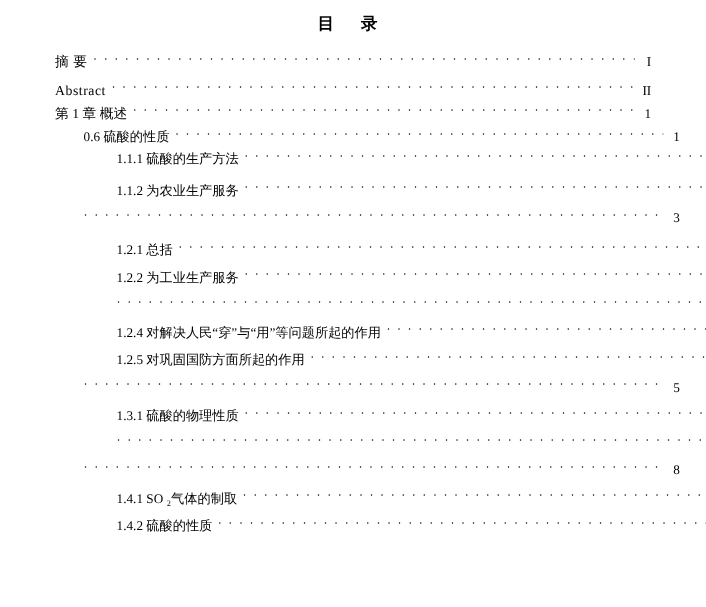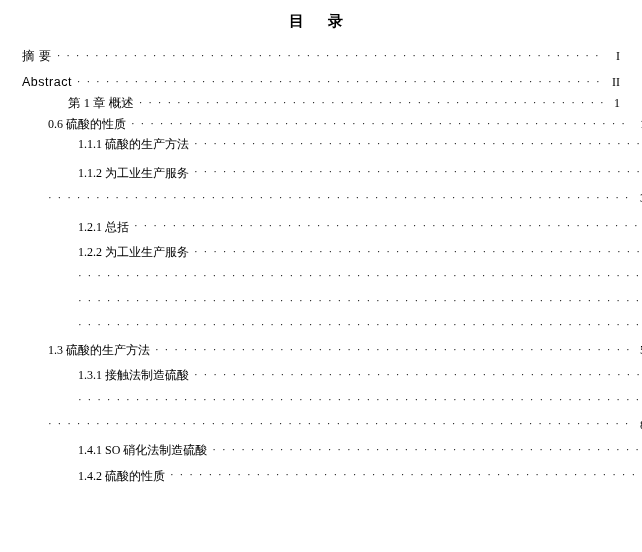--- a/index.html
+++ b/index.html
@@ -12,37 +12,37 @@
     background: #ffffff;
     font-family: "Liberation Serif", "DejaVu Serif", serif;
     color: #000000;
     overflow: hidden;
   }
   .page {
     position: relative;
     width: 642px;
     height: 552px;
     box-sizing: border-box;
-    padding: 0 22px;
+    padding: 0 50px;
   }
   .doc-title {
     text-align: center;
     font-size: 15px;
     font-weight: bold;
     letter-spacing: 10px;
     padding-top: 12px;
     padding-bottom: 18px;
     font-family: "Liberation Sans", "DejaVu Sans", sans-serif;
   }
   .toc {
     display: block;
   }
   .toc-row {
     display: flex;
-    align-items: center;
+    align-items: flex-start;
     width: 100%;
     font-size: 12px;
     line-height: 1.2;
     white-space: nowrap;
   }
   .toc-label {
     flex: 0 0 auto;
     padding-right: 5px;
   }
   .toc-dots {
@@ -55,27 +55,27 @@
     transform: translateY(-1px);
   }
   .toc-page {
     flex: 0 0 auto;
     padding-left: 5px;
     text-align: right;
     min-width: 10px;
   }
   
   .lvl-front .toc-label { font-size: 12.5px; letter-spacing: 0.5px; }
-  .lvl-chap .toc-label { font-size: 12.5px; margin-left: 46px; }
+  .lvl-chap .toc-label { font-size: 12.5px; }
   .lvl-1 { padding-left: 26px; }
   .lvl-2 { padding-left: 56px; }
   .row-spacer-s { height: 6px; }
   .row-spacer-m { height: 11px; }
   .row-spacer-l { height: 14px; }
-  .latin { font-family: Liberation Sans, sans-serif; font-size: 12px; }
+  .latin { font-family: Liberation Serif, serif; font-size: 12px; }
 </style>
 </head>
 <body>
 
 <div class="page">
 
   <div class="doc-title">目    录</div>
 
   <div class="toc" id="toc-container">
       <div class="toc-row lvl-front">
@@ -101,21 +101,21 @@
         <span class="toc-dots">· · · · · · · · · · · · · · · · · · · · · · · · · · · · · · · · · · · · · · · · · · · · · · · · · · · · · · · · · · · · · · · · · · · · · · · · · · · · · · · · · · · · · · · · · · · · · · · · · · · · · · · · · · · · · · · · · · · · · · · · · · · · · · · · · · · · · · · · · · · · · · · · · · · · · · · · · · · · · · · </span>
         <span class="toc-page">1</span>
       </div>
       <div class="row-spacer-s"></div>
       <div class="toc-row lvl-2">
         <span class="toc-label">1.1.1   硫酸的生产方法</span>
         <span class="toc-dots">· · · · · · · · · · · · · · · · · · · · · · · · · · · · · · · · · · · · · · · · · · · · · · · · · · · · · · · · · · · · · · · · · · · · · · · · · · · · · · · · · · · · · · · · · · · · · · · · · · · · · · · · · · · · · · · · · · · · · · · · · · · · · · · · · · · · · · · · · · · · · · · · · · · · · · · · · · · · · · · </span>
       </div>
       <div class="row-spacer-l"></div>
       <div class="toc-row lvl-2">
-        <span class="toc-label">1.1.2   为工业生产服务</span>
+        <span class="toc-label">1.1.2   为农业生产服务</span>
         <span class="toc-dots">· · · · · · · · · · · · · · · · · · · · · · · · · · · · · · · · · · · · · · · · · · · · · · · · · · · · · · · · · · · · · · · · · · · · · · · · · · · · · · · · · · · · · · · · · · · · · · · · · · · · · · · · · · · · · · · · · · · · · · · · · · · · · · · · · · · · · · · · · · · · · · · · · · · · · · · · · · · · · · · </span>
       </div>
       <div class="row-spacer-m"></div>
       <div class="toc-row lvl-1">
         <span class="toc-dots">· · · · · · · · · · · · · · · · · · · · · · · · · · · · · · · · · · · · · · · · · · · · · · · · · · · · · · · · · · · · · · · · · · · · · · · · · · · · · · · · · · · · · · · · · · · · · · · · · · · · · · · · · · · · · · · · · · · · · · · · · · · · · · · · · · · · · · · · · · · · · · · · · · · · · · · · · · · · · · · </span>
         <span class="toc-page">3</span>
       </div>
       <div class="row-spacer-l"></div>
       <div class="toc-row lvl-2">
         <span class="toc-label">1.2.1  总括</span>
@@ -125,49 +125,50 @@
       <div class="toc-row lvl-2">
         <span class="toc-label">1.2.2  为工业生产服务</span>
         <span class="toc-dots">· · · · · · · · · · · · · · · · · · · · · · · · · · · · · · · · · · · · · · · · · · · · · · · · · · · · · · · · · · · · · · · · · · · · · · · · · · · · · · · · · · · · · · · · · · · · · · · · · · · · · · · · · · · · · · · · · · · · · · · · · · · · · · · · · · · · · · · · · · · · · · · · · · · · · · · · · · · · · · · </span>
       </div>
       <div class="row-spacer-m"></div>
       <div class="toc-row lvl-2">
         <span class="toc-dots">· · · · · · · · · · · · · · · · · · · · · · · · · · · · · · · · · · · · · · · · · · · · · · · · · · · · · · · · · · · · · · · · · · · · · · · · · · · · · · · · · · · · · · · · · · · · · · · · · · · · · · · · · · · · · · · · · · · · · · · · · · · · · · · · · · · · · · · · · · · · · · · · · · · · · · · · · · · · · · · </span>
       </div>
       <div class="row-spacer-m"></div>
       <div class="toc-row lvl-2">
+        <span class="toc-label">1.2.4  对解决人民“穿”与“用”等问题所起的作用</span>
         <span class="toc-dots">· · · · · · · · · · · · · · · · · · · · · · · · · · · · · · · · · · · · · · · · · · · · · · · · · · · · · · · · · · · · · · · · · · · · · · · · · · · · · · · · · · · · · · · · · · · · · · · · · · · · · · · · · · · · · · · · · · · · · · · · · · · · · · · · · · · · · · · · · · · · · · · · · · · · · · · · · · · · · · · </span>
       </div>
       <div class="row-spacer-m"></div>
       <div class="toc-row lvl-2">
+        <span class="toc-label">1.2.5  对巩固国防方面所起的作用</span>
         <span class="toc-dots">· · · · · · · · · · · · · · · · · · · · · · · · · · · · · · · · · · · · · · · · · · · · · · · · · · · · · · · · · · · · · · · · · · · · · · · · · · · · · · · · · · · · · · · · · · · · · · · · · · · · · · · · · · · · · · · · · · · · · · · · · · · · · · · · · · · · · · · · · · · · · · · · · · · · · · · · · · · · · · · </span>
       </div>
       <div class="row-spacer-m"></div>
       <div class="toc-row lvl-1">
-        <span class="toc-label">1.3  硫酸的生产方法</span>
         <span class="toc-dots">· · · · · · · · · · · · · · · · · · · · · · · · · · · · · · · · · · · · · · · · · · · · · · · · · · · · · · · · · · · · · · · · · · · · · · · · · · · · · · · · · · · · · · · · · · · · · · · · · · · · · · · · · · · · · · · · · · · · · · · · · · · · · · · · · · · · · · · · · · · · · · · · · · · · · · · · · · · · · · · </span>
         <span class="toc-page">5</span>
       </div>
       <div class="row-spacer-m"></div>
       <div class="toc-row lvl-2">
-        <span class="toc-label">1.3.1   接触法制造硫酸</span>
+        <span class="toc-label">1.3.1   硫酸的物理性质</span>
         <span class="toc-dots">· · · · · · · · · · · · · · · · · · · · · · · · · · · · · · · · · · · · · · · · · · · · · · · · · · · · · · · · · · · · · · · · · · · · · · · · · · · · · · · · · · · · · · · · · · · · · · · · · · · · · · · · · · · · · · · · · · · · · · · · · · · · · · · · · · · · · · · · · · · · · · · · · · · · · · · · · · · · · · · </span>
       </div>
       <div class="row-spacer-m"></div>
       <div class="toc-row lvl-2">
         <span class="toc-dots">· · · · · · · · · · · · · · · · · · · · · · · · · · · · · · · · · · · · · · · · · · · · · · · · · · · · · · · · · · · · · · · · · · · · · · · · · · · · · · · · · · · · · · · · · · · · · · · · · · · · · · · · · · · · · · · · · · · · · · · · · · · · · · · · · · · · · · · · · · · · · · · · · · · · · · · · · · · · · · · </span>
       </div>
       <div class="row-spacer-m"></div>
       <div class="toc-row lvl-1">
         <span class="toc-dots">· · · · · · · · · · · · · · · · · · · · · · · · · · · · · · · · · · · · · · · · · · · · · · · · · · · · · · · · · · · · · · · · · · · · · · · · · · · · · · · · · · · · · · · · · · · · · · · · · · · · · · · · · · · · · · · · · · · · · · · · · · · · · · · · · · · · · · · · · · · · · · · · · · · · · · · · · · · · · · · </span>
         <span class="toc-page">8</span>
       </div>
       <div class="row-spacer-m"></div>
       <div class="toc-row lvl-2">
-        <span class="toc-label">1.4.1 SO 硝化法制造硫酸</span>
+        <span class="toc-label">1.4.1 SO ₂气体的制取</span>
         <span class="toc-dots">· · · · · · · · · · · · · · · · · · · · · · · · · · · · · · · · · · · · · · · · · · · · · · · · · · · · · · · · · · · · · · · · · · · · · · · · · · · · · · · · · · · · · · · · · · · · · · · · · · · · · · · · · · · · · · · · · · · · · · · · · · · · · · · · · · · · · · · · · · · · · · · · · · · · · · · · · · · · · · · </span>
       </div>
       <div class="row-spacer-m"></div>
       <div class="toc-row lvl-2">
         <span class="toc-label">1.4.2   硫酸的性质</span>
         <span class="toc-dots">· · · · · · · · · · · · · · · · · · · · · · · · · · · · · · · · · · · · · · · · · · · · · · · · · · · · · · · · · · · · · · · · · · · · · · · · · · · · · · · · · · · · · · · · · · · · · · · · · · · · · · · · · · · · · · · · · · · · · · · · · · · · · · · · · · · · · · · · · · · · · · · · · · · · · · · · · · · · · · · </span>
       </div>
       <div class="row-spacer-m"></div>
     </div>
 

